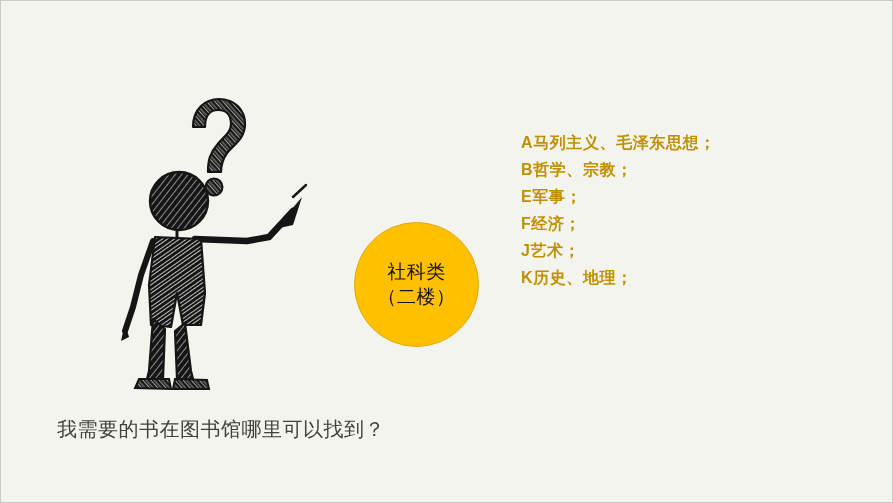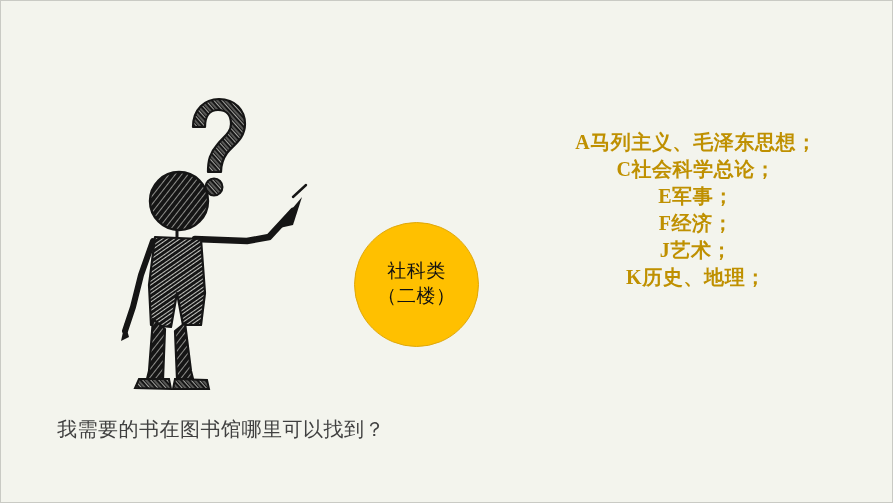--- a/index.html
+++ b/index.html
@@ -37,45 +37,43 @@
     height: 125px;
     border-radius: 50%;
     background: #ffc000;
     border: 1px solid #e0a80a;
     box-sizing: border-box;
     display: flex;
     flex-direction: column;
     align-items: center;
     justify-content: center;
     line-height: 1.28;
-    font-family: Liberation Mono, monospace;
   }
   #category-circle .cc-line {
     color: #111111;
     font-size: 19px;
     letter-spacing: 0.5px;
     white-space: nowrap;
   }
 
   
   #class-list {
     position: absolute;
     left: 520px;
     top: 128px;
     width: 350px;
   }
   #class-list .cl-row {
     color: #bf9000;
-    font-family: Liberation Serif, serif;
+    font-family: Liberation Sans, sans-serif;
     font-weight: bold;
-    font-size: 20px;
+    font-size: 16px;
     line-height: 27px;
     white-space: nowrap;
     letter-spacing: 0.6px;
-    text-align: center;
   }
 
   
   #caption {
     position: absolute;
     left: 56px;
     top: 415px;
     color: #404040;
     font-size: 20px;
     letter-spacing: 0.5px;
@@ -139,21 +137,21 @@
     </svg>
   </div>
 
   <div id="category-circle">
     <span class="cc-line">社科类</span>
     <span class="cc-line">（二楼）</span>
   </div>
 
   <div id="class-list">
     <div class="cl-row">A马列主义、毛泽东思想；</div>
-    <div class="cl-row">C社会科学总论；</div>
+    <div class="cl-row">B哲学、宗教；</div>
     <div class="cl-row">E军事；</div>
     <div class="cl-row">F经济；</div>
     <div class="cl-row">J艺术；</div>
     <div class="cl-row">K历史、地理；</div>
   </div>
 
   <div id="caption">我需要的书在图书馆哪里可以找到？</div>
 
 </div>
 

